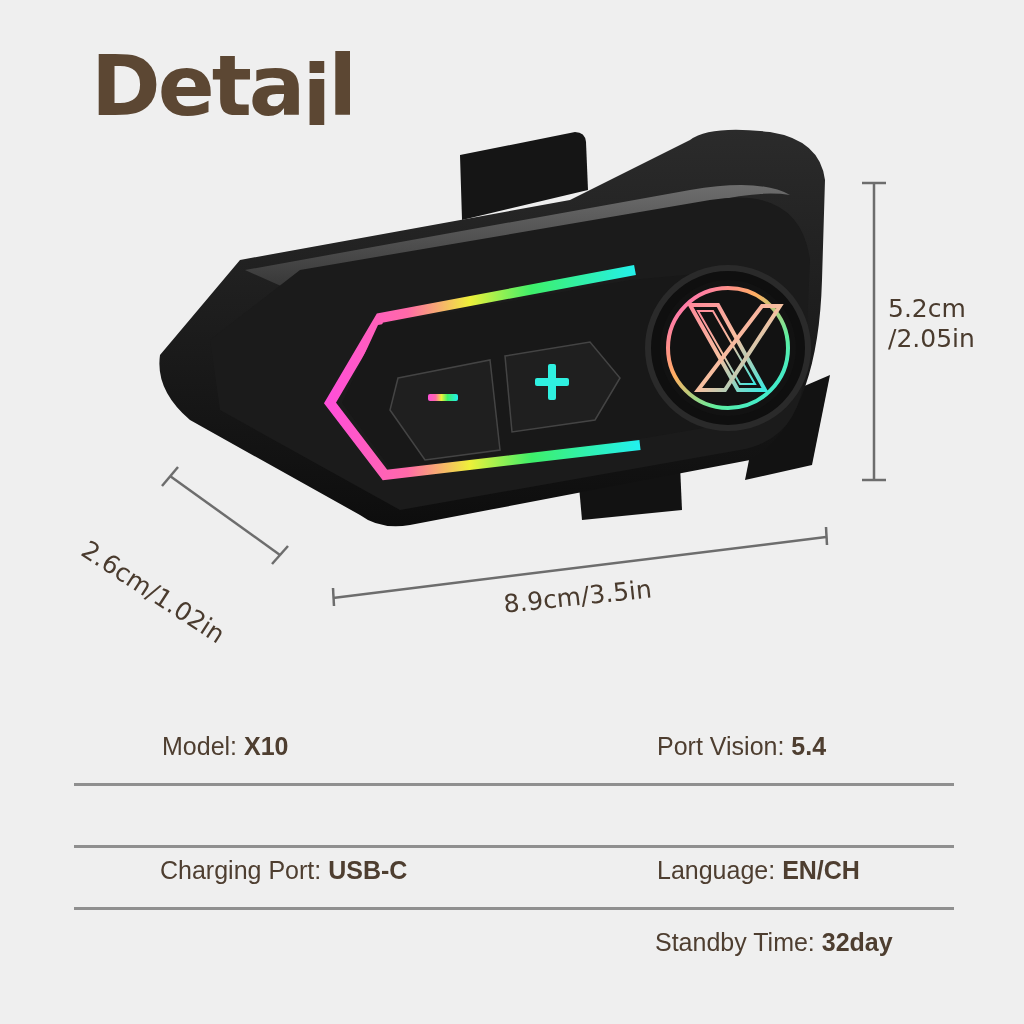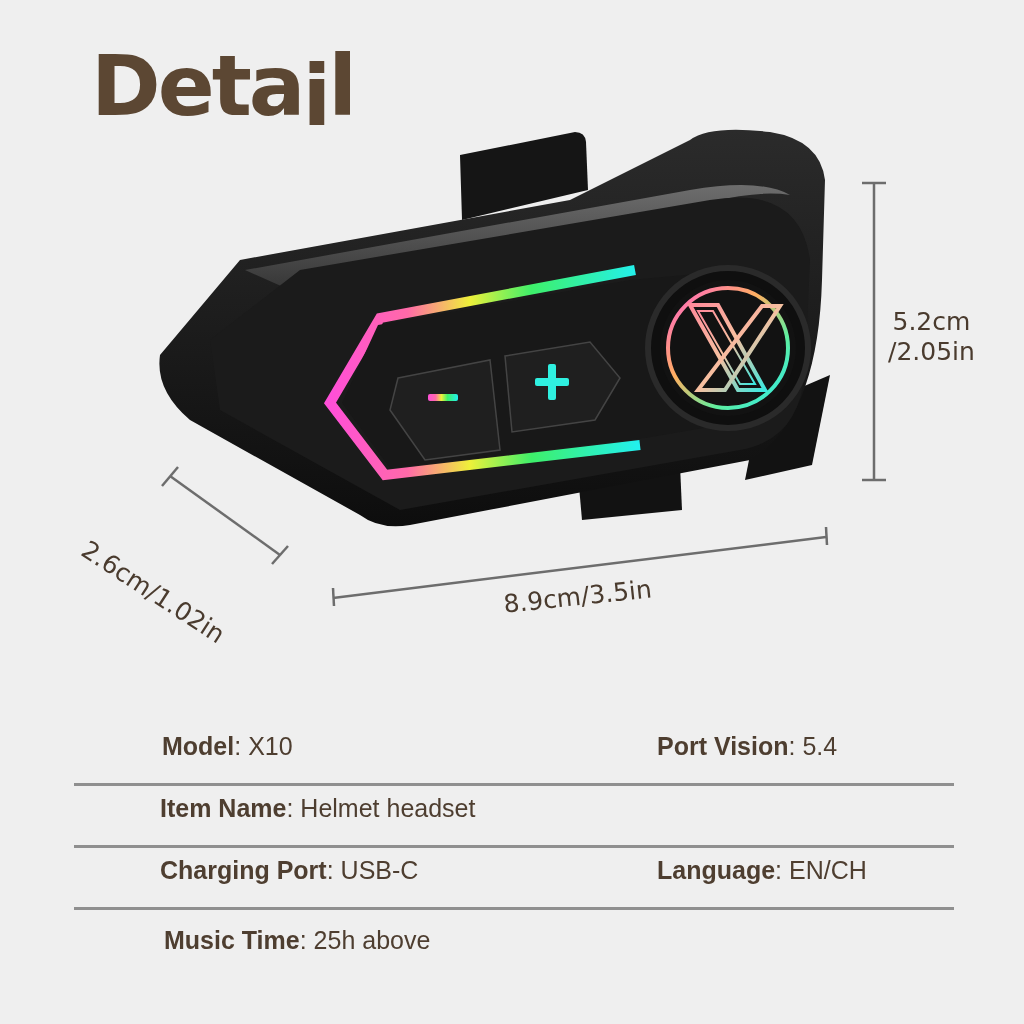--- a/index.html
+++ b/index.html
@@ -18,34 +18,34 @@
   .title .lower-i { display:inline-block; transform:translateY(10px); }
   
   .device { position:absolute; left:150px; top:120px; width:700px; height:420px; }
   .device svg { width:100%; height:100%; display:block; }
 
   
   .dim-text {
     position:absolute; font-family:"DejaVu Sans", sans-serif;
     font-size:25px; color:#4a3b2e; white-space:nowrap; line-height:1.2;
   }
-  .dim-height { left:888px; top:307px; text-align:center; }
+  .dim-height { left:888px; top:294px; text-align:left; }
   .dim-height span { display:block; }
   .dim-depth { left:92px; top:535px; transform:rotate(33deg); transform-origin:left top; }
   .dim-width { left:502px; top:590px; transform:rotate(-6deg); transform-origin:left top; }
 
   
   .specs { position:absolute; left:74px; top:724px; width:880px; }
   .spec-row { position:relative; height:62px; }
   .spec-row.bordered { border-bottom:3px solid #8f8f8f; box-sizing:border-box; }
   .spec-cell {
     position:absolute; top:8px; font-size:25px; white-space:nowrap; color:#4e3e30;
   }
-  .spec-cell .k { font-weight:bold;text-align:center; }
-  .spec-cell .v { font-weight:normal; }
+  .spec-cell .k { font-weight:normal;text-align:center; }
+  .spec-cell .v { font-weight:bold; }
 </style>
 </head>
 <body>
 
 <div class="title"><span>Deta</span><span class="lower-i">i</span><span>l</span></div>
 
 <div class="device" aria-label="Motorcycle helmet Bluetooth headset intercom with RGB light strip, minus button, plus button and X logo multifunction button">
   <svg viewBox="0 0 700 420" xmlns="http://www.w3.org/2000/svg">
     <defs>
       <linearGradient id="rgb" x1="0" y1="0" x2="1" y2="0">
@@ -143,22 +143,21 @@
 </div>
 <div class="dim-text dim-depth">2.6cm/1.02in</div>
 <div class="dim-text dim-width">8.9cm/3.5in</div>
 
 <div class="specs">
   <div class="spec-row bordered">
     <div class="spec-cell" style="left:88px"><span class="k">Model</span><span>: </span><span class="v">X10</span></div>
     <div class="spec-cell" style="left:583px"><span class="k">Port Vision</span><span>: </span><span class="v">5.4</span></div>
   </div>
   <div class="spec-row bordered">
-    <div class="spec-cell" style="left:86px"><span class="k">Item Name</span><span>: </span><span class="v">Helmet headset</span></div>
   </div>
   <div class="spec-row bordered">
     <div class="spec-cell" style="left:583px"><span class="k">Language</span><span>: </span><span class="v">EN/CH</span></div>
     <div class="spec-cell" style="left:86px"><span class="k">Charging Port</span><span>: </span><span class="v">USB-C</span></div>
   </div>
   <div class="spec-row">
-    <div class="spec-cell" style="left:90px;top:16px"><span class="k">Music Time</span><span>: </span><span class="v">25h above</span></div>
+    <div class="spec-cell" style="left:581px;top:18px"><span class="k">Standby Time</span><span>: </span><span class="v">32day</span></div>
   </div>
 </div>
 
 </body></html>

